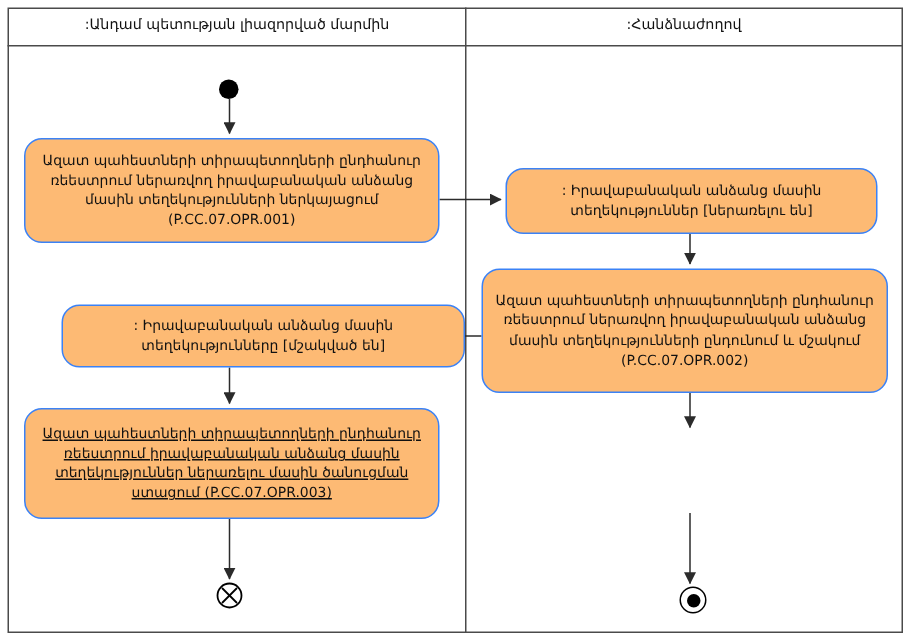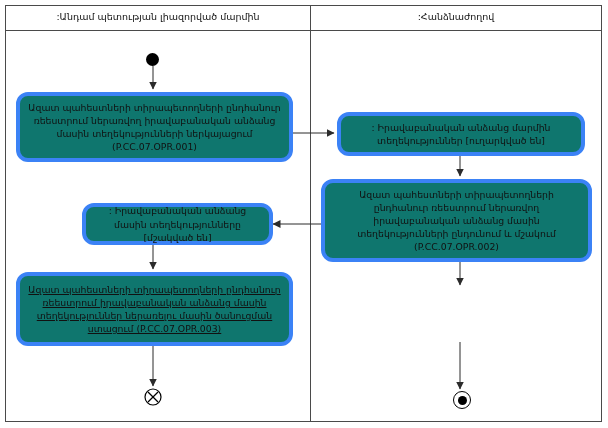--- a/index.html
+++ b/index.html
@@ -42,37 +42,37 @@
     color: #111;
     text-align: center;
     white-space: nowrap;
     overflow: hidden;
   }
   .lane-title.left  { left: 6px;   width: 304px; }
   .lane-title.right { left: 311px; width: 290px; }
 
   .node {
     position: absolute;
-    border: 4px solid #3b82f6;
+    border: 1px solid #3b82f6;
     border-radius: 12px;
-    background: #0f766e;
+    background: #fdba74;
     display: flex;
     align-items: center;
     justify-content: center;
     text-align: center;
     padding: 3px 8px;
     box-sizing: border-box;
     font-size: 9.3px;
     line-height: 1.4;
     color: #111;
   }
   #opr001   { left: 16px;  top: 92px;  width: 277px; height: 70px; }
   #sig-sent { left: 337px; top: 112px; width: 248px; height: 44px; }
   #opr002   { left: 321px; top: 179px; width: 271px; height: 83px; }
-  #sig-proc { left: 41px;  top: 203px; width: 191px; height: 42px; margin-left: 41px; }
+  #sig-proc { left: 41px;  top: 203px; width: 269px; height: 42px; }
   #opr003   { left: 16px;  top: 272px; width: 277px; height: 74px; text-decoration: underline; }
   #opr004   { left: 326px; top: 288px; width: 263px; height: 54px; }
 
   .start-node {
     position: absolute;
     left: 146px; top: 53px;
     width: 13px; height: 13px;
     border-radius: 50%;
     background: #000;
   }
@@ -131,21 +131,21 @@
     <line x1="153" y1="245" x2="153" y2="269" marker-end="url(#arrow)"></line>
     <line x1="153" y1="346" x2="153" y2="386" marker-end="url(#arrow)"></line>
     <line x1="460" y1="262" x2="460" y2="285" marker-end="url(#arrow)"></line>
     <line x1="460" y1="342" x2="460" y2="389" marker-end="url(#arrow)"></line>
   </svg>
 
   <div class="start-node"></div>
 
   <div class="node" id="opr001">Ազատ պահեստների տիրապետողների ընդհանուր ռեեստրում ներառվող  իրավաբանական անձանց մասին տեղեկությունների ներկայացում (P.CC.07.OPR.001)</div>
 
-  <div class="node" id="sig-sent">: Իրավաբանական անձանց մարմին տեղեկություններ [ուղարկված են]</div>
+  <div class="node" id="sig-sent">: Իրավաբանական անձանց մասին տեղեկություններ [ներառելու են]</div>
 
   <div class="node" id="opr002">Ազատ պահեստների տիրապետողների ընդհանուր ռեեստրում ներառվող  իրավաբանական անձանց մասին տեղեկությունների ընդունում և մշակում (P.CC.07.OPR.002)</div>
 
   <div class="node" id="sig-proc">: Իրավաբանական անձանց մասին տեղեկությունները [մշակված են]</div>
 
   <div class="node" id="opr003">Ազատ պահեստների տիրապետողների ընդհանուր ռեեստրում իրավաբանական անձանց մասին տեղեկություններ ներառելու մասին ծանուցման ստացում (P.CC.07.OPR.003)</div>
 
 
   <div class="final-flow">
     <svg width="18" height="18" viewBox="0 0 18 18" xmlns="http://www.w3.org/2000/svg">

